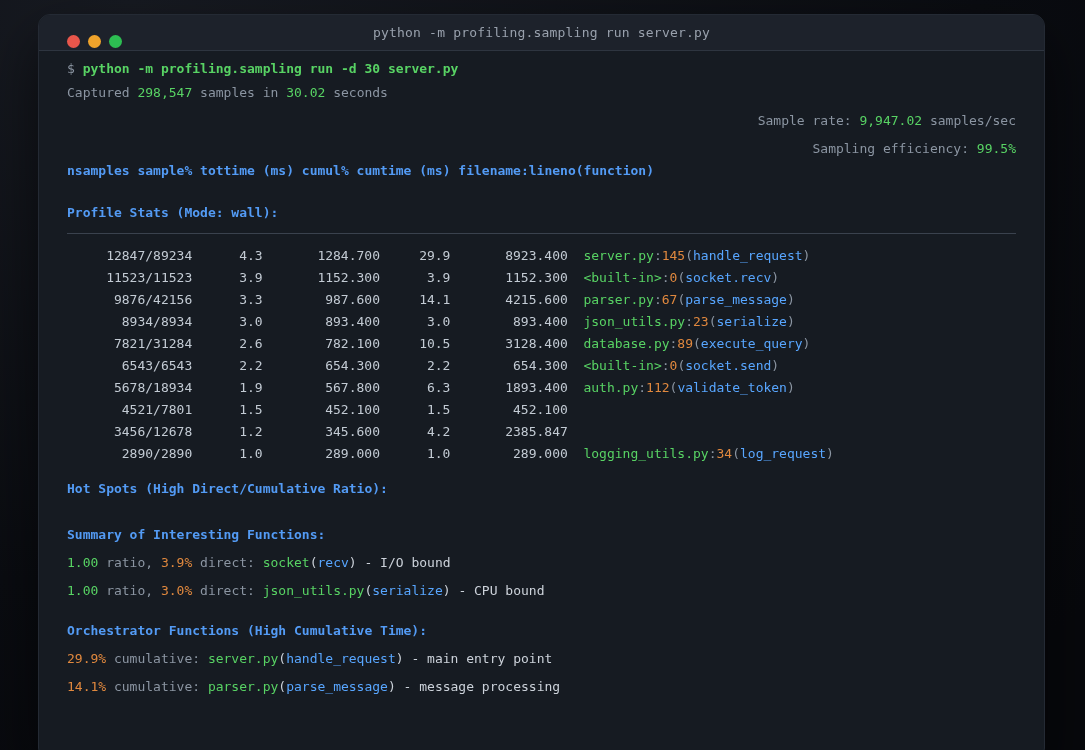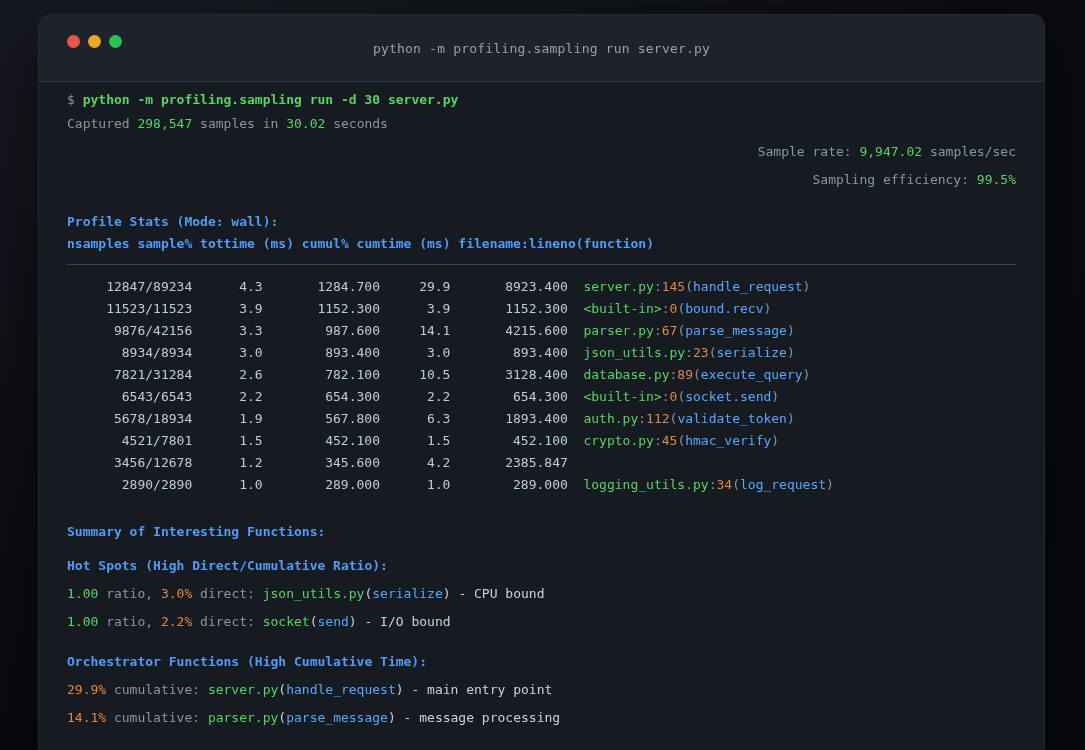--- a/index.html
+++ b/index.html
@@ -15,21 +15,21 @@
     width:1085px;height:750px;overflow:hidden;
     background:radial-gradient(1300px 900px at 12% 0%, #171a21 0%, var(--page-bg) 65%, #07080c 100%);
     font-family:"DejaVu Sans Mono", monospace;font-size:13px;color:var(--bright);
   }
   .window{
     position:absolute;left:38px;top:14px;width:1007px;height:746px;
     background:var(--window-bg);border:1px solid var(--window-border);border-radius:12px;
     box-shadow:0 25px 60px rgba(0,0,0,.55);overflow:hidden;
   }
   .titlebar{
-    height:67px;background:var(--titlebar-bg);border-bottom:1px solid var(--titlebar-border);
+    height:36px;background:var(--titlebar-bg);border-bottom:1px solid var(--titlebar-border);
     display:flex;align-items:center;justify-content:center;position:relative;
   }
   .lights{position:absolute;left:28px;top:0;height:52px;display:flex;align-items:center;gap:8px;}
   .light{width:13px;height:13px;border-radius:50%;border:none;padding:0;cursor:pointer;}
   .light.red{background:var(--light-red);} .light.yellow{background:var(--light-yellow);} .light.green{background:var(--light-green);}
   .title{color:var(--title-text);font-size:13px;letter-spacing:.2px;}
   .content{padding:8px 28px 0;line-height:20px;}
   .cmd{}
   .cmd .prompt{color:var(--dim);}
   .cmd .cmdtext{color:var(--green);font-weight:bold;}
@@ -77,40 +77,40 @@
       <span class="dim">Sample rate:</span>
       <span class="g">9,947.02</span>
       <span class="dim">samples/sec</span>
     </div>
 
     <div class="out">
       <span class="dim">Sampling efficiency:</span>
       <span class="g">99.5%</span>
     </div>
 
+    <div class="heading h-cols">nsamples sample% tottime (ms) cumul% cumtime (ms) filename:lineno(function)</div>
     <div class="heading h-stats">Profile Stats (Mode: wall):</div>
-    <div class="heading h-cols">nsamples sample% tottime (ms) cumul% cumtime (ms) filename:lineno(function)</div>
     <hr class="divider">
 
     <div class="ptable">
         <div class="prow">
           <span class="num">12847/89234</span>
           <span class="num">4.3</span>
           <span class="num">1284.700</span>
           <span class="num">29.9</span>
           <span class="num">8923.400</span>
           <span class="loc"><span class="file">server.py</span><span class="pu">:</span><span class="line">145</span><span class="pu">(</span><span class="fn">handle_request</span><span class="pu">)</span></span>
         </div>
         <div class="prow">
           <span class="num">11523/11523</span>
           <span class="num">3.9</span>
           <span class="num">1152.300</span>
           <span class="num">3.9</span>
           <span class="num">1152.300</span>
-          <span class="loc"><span class="file">&lt;built-in&gt;</span><span class="pu">:</span><span class="line">0</span><span class="pu">(</span><span class="fn">bound.recv</span><span class="pu">)</span></span>
+          <span class="loc"><span class="file">&lt;built-in&gt;</span><span class="pu">:</span><span class="line">0</span><span class="pu">(</span><span class="fn">socket.recv</span><span class="pu">)</span></span>
         </div>
         <div class="prow">
           <span class="num">9876/42156</span>
           <span class="num">3.3</span>
           <span class="num">987.600</span>
           <span class="num">14.1</span>
           <span class="num">4215.600</span>
           <span class="loc"><span class="file">parser.py</span><span class="pu">:</span><span class="line">67</span><span class="pu">(</span><span class="fn">parse_message</span><span class="pu">)</span></span>
         </div>
         <div class="prow">
@@ -144,45 +144,44 @@
           <span class="num">6.3</span>
           <span class="num">1893.400</span>
           <span class="loc"><span class="file">auth.py</span><span class="pu">:</span><span class="line">112</span><span class="pu">(</span><span class="fn">validate_token</span><span class="pu">)</span></span>
         </div>
         <div class="prow">
           <span class="num">4521/7801</span>
           <span class="num">1.5</span>
           <span class="num">452.100</span>
           <span class="num">1.5</span>
           <span class="num">452.100</span>
-          <span class="loc"><span class="file">crypto.py</span><span class="pu">:</span><span class="line">45</span><span class="pu">(</span><span class="fn">hmac_verify</span><span class="pu">)</span></span>
         </div>
         <div class="prow">
           <span class="num">3456/12678</span>
           <span class="num">1.2</span>
           <span class="num">345.600</span>
           <span class="num">4.2</span>
           <span class="num">2385.847</span>
         </div>
         <div class="prow">
           <span class="num">2890/2890</span>
           <span class="num">1.0</span>
           <span class="num">289.000</span>
           <span class="num">1.0</span>
           <span class="num">289.000</span>
           <span class="loc"><span class="file">logging_utils.py</span><span class="pu">:</span><span class="line">34</span><span class="pu">(</span><span class="fn">log_request</span><span class="pu">)</span></span>
         </div>
       </div>
 
+    <div class="heading h-hot">Hot Spots (High Direct/Cumulative Ratio):</div>
+
     <div class="heading h-summary">Summary of Interesting Functions:</div>
-
-    <div class="heading h-hot">Hot Spots (High Direct/Cumulative Ratio):</div>
     <div>
+        <div class="line-item"><span class="g">1.00</span> <span class="dim">ratio,</span> <span class="o">3.9%</span> <span class="dim">direct:</span> <span class="g">socket</span><span class="br">(</span><span class="fn">recv</span><span class="br">)</span> <span class="br">- I/O bound</span></div>
         <div class="line-item"><span class="g">1.00</span> <span class="dim">ratio,</span> <span class="o">3.0%</span> <span class="dim">direct:</span> <span class="g">json_utils.py</span><span class="br">(</span><span class="fn">serialize</span><span class="br">)</span> <span class="br">- CPU bound</span></div>
-        <div class="line-item"><span class="g">1.00</span> <span class="dim">ratio,</span> <span class="o">2.2%</span> <span class="dim">direct:</span> <span class="g">socket</span><span class="br">(</span><span class="fn">send</span><span class="br">)</span> <span class="br">- I/O bound</span></div>
       </div>
 
     <div class="heading h-orch">Orchestrator Functions (High Cumulative Time):</div>
     <div>
         <div class="line-item"><span class="o">29.9%</span> <span class="dim">cumulative:</span> <span class="g">server.py</span><span class="br">(</span><span class="fn">handle_request</span><span class="br">)</span> <span class="br">- main entry point</span></div>
         <div class="line-item"><span class="o">14.1%</span> <span class="dim">cumulative:</span> <span class="g">parser.py</span><span class="br">(</span><span class="fn">parse_message</span><span class="br">)</span> <span class="br">- message processing</span></div>
       </div>
   </div>
 </div>
 

